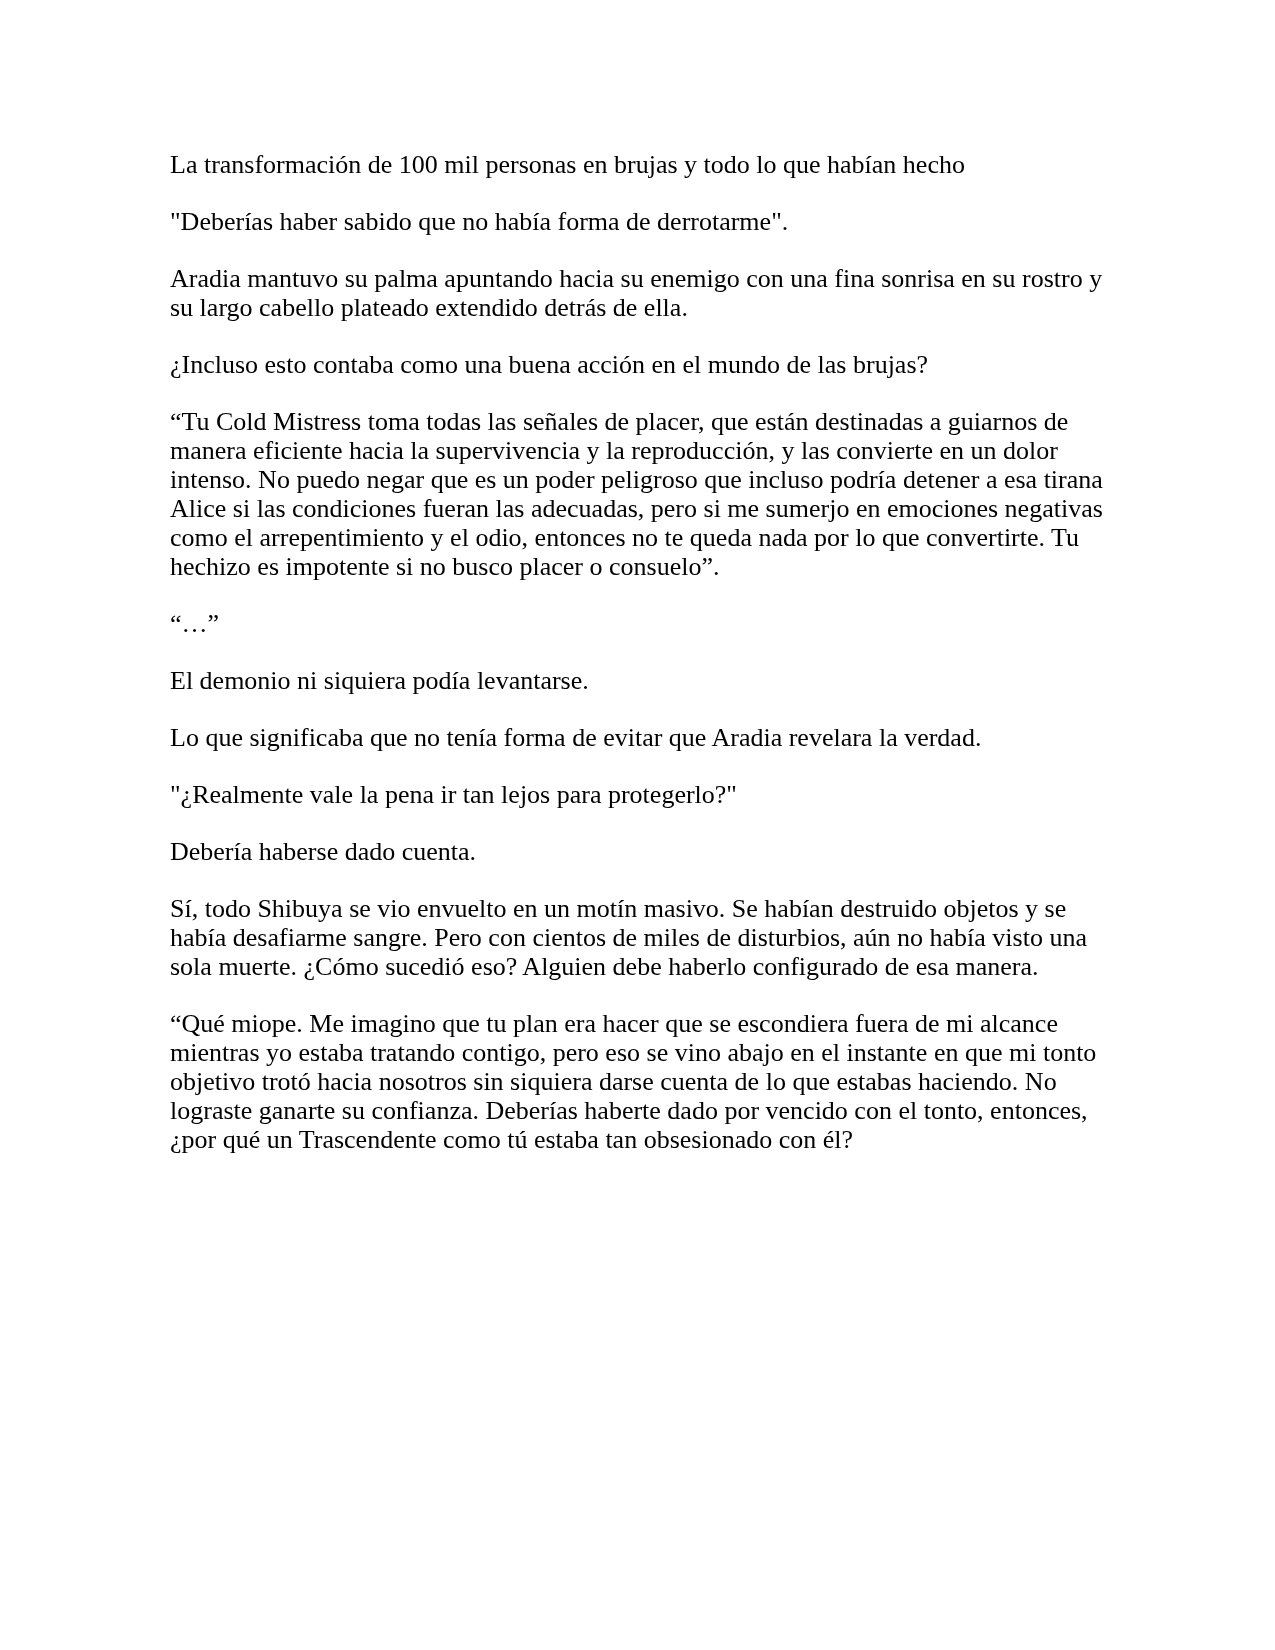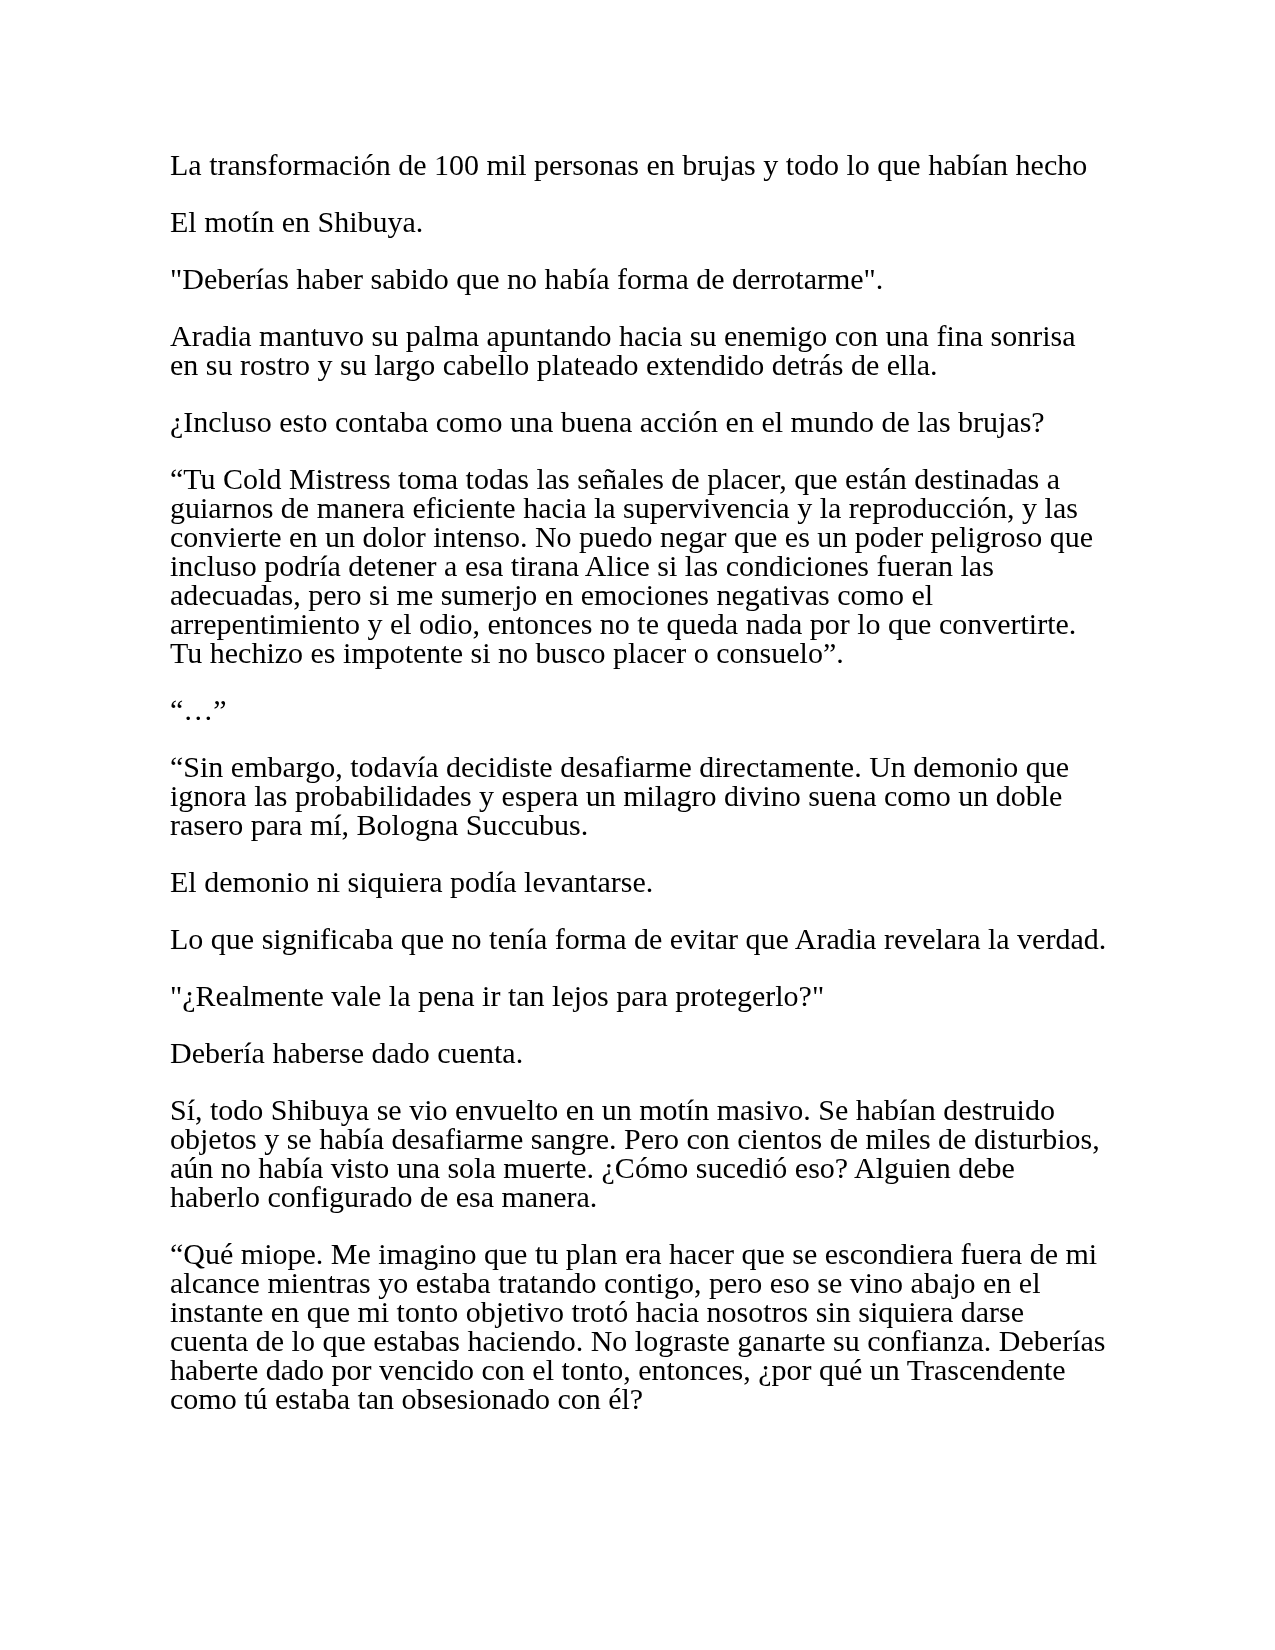--- a/index.html
+++ b/index.html
@@ -11,45 +11,43 @@
     position: relative;
     width: 1275px;
     height: 1650px;
     background: #ffffff;
     box-sizing: border-box;
     padding: 150px 167px 0 170px;
     overflow: hidden;
   }
   .doc-body {
     font-family: "Liberation Serif", "DejaVu Serif", serif;
-    font-size: 30px;
+    font-size: 26px;
     line-height: 29px;
     color: #000000;
     text-align: left;
   }
   .doc-body p {
     margin: 0 0 28px 0;
     padding: 0;
   }
   .doc-body .italic {
   }
 </style>
 </head>
 <body>
 
 <div class="page">
   <div class="doc-body" style="color: rgb(0, 0, 0);">
       <p><span>La transformación de 100 mil personas en brujas y todo lo que habían hecho</span></p>
-      <p><span>El motín en Shibuya.</span></p>
       <p><span>"Deberías haber sabido que no había forma de derrotarme".</span></p>
       <p><span>Aradia mantuvo su palma apuntando hacia su enemigo con una fina sonrisa en su rostro y su largo cabello plateado extendido detrás de ella.</span></p>
       <p><span>¿Incluso esto contaba como una buena acción en el mundo de las brujas?</span></p>
       <p><span>“Tu Cold Mistress toma todas las señales de placer, que están destinadas a guiarnos de manera eficiente hacia la supervivencia y la reproducción, y las convierte en un dolor intenso. No puedo negar que es un poder peligroso que incluso podría detener a esa tirana Alice si las condiciones fueran las adecuadas, pero si me sumerjo en emociones negativas como el arrepentimiento y el odio, entonces no te queda nada por lo que convertirte. Tu hechizo es impotente si no busco placer o consuelo”.</span></p>
       <p><span>“…”</span></p>
-      <p><span>“Sin embargo, todavía decidiste desafiarme directamente. Un demonio que ignora las probabilidades y espera un milagro divino suena como un doble rasero para mí, Bologna Succubus.</span></p>
       <p><span>El demonio ni siquiera podía levantarse.</span></p>
       <p><span>Lo que significaba que no tenía forma de evitar que Aradia revelara la verdad.</span></p>
       <p><span>"¿Realmente vale la pena ir tan lejos para protegerlo?"</span></p>
       <p><span class="italic">Debería haberse dado cuenta.</span></p>
       <p><span>Sí, todo Shibuya se vio envuelto en un motín masivo. Se habían destruido objetos y se había desafiarme sangre. Pero con cientos de miles de disturbios, aún no había visto una sola muerte. ¿Cómo sucedió eso? Alguien debe haberlo configurado de esa manera.</span></p>
       <p><span>“Qué miope. Me imagino que tu plan era hacer que se escondiera fuera de mi alcance mientras yo estaba tratando contigo, pero eso se vino abajo en el instante en que mi tonto objetivo trotó hacia nosotros sin siquiera darse cuenta de lo que estabas haciendo. </span><span class="italic">No lograste ganarte su confianza.</span><span> Deberías haberte dado por vencido con el tonto, entonces, ¿por qué un Trascendente como tú estaba tan obsesionado con él?</span></p>
     </div>
 </div>
 
 </body></html>

